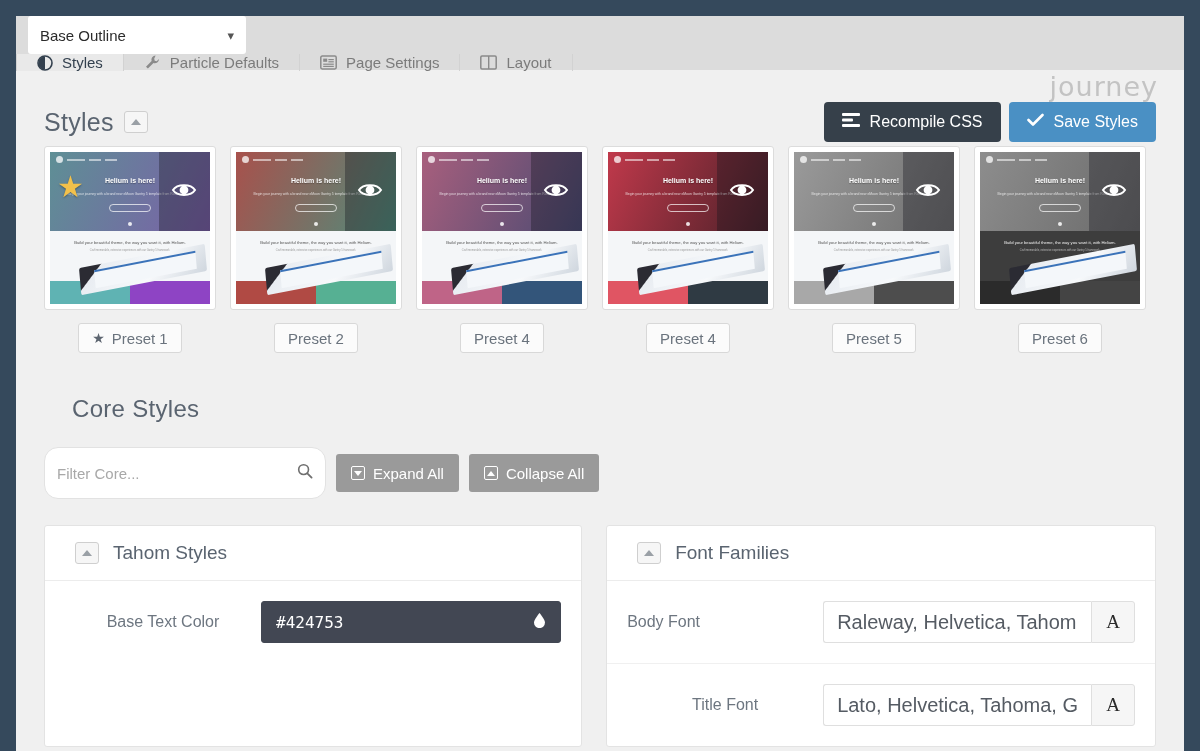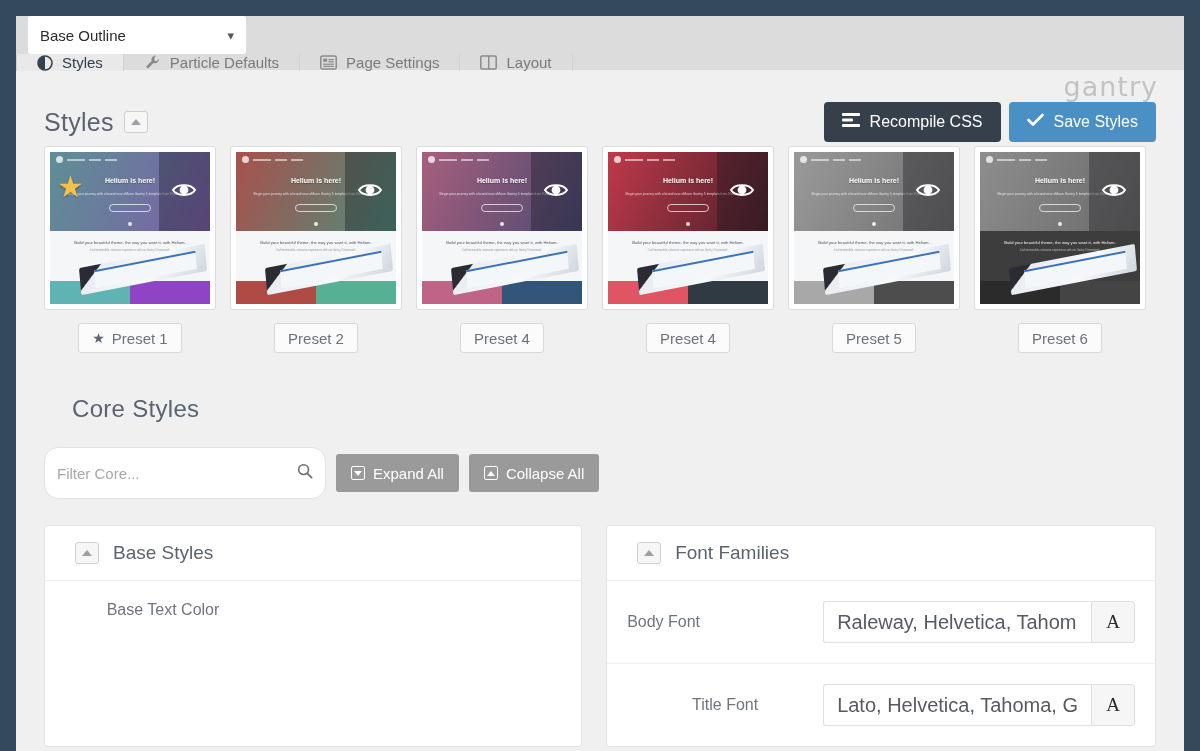--- a/index.html
+++ b/index.html
@@ -300,21 +300,21 @@
       <div class="tab">
         <span class="ic">
           <svg width="17" height="15" viewBox="0 0 17 15">
               <rect x="0.8" y="1" width="15.4" height="13" rx="1.2" fill="none" stroke="#8a8a8a" stroke-width="1.5"></rect>
               <rect x="8" y="1" width="1.4" height="13" fill="#8a8a8a"></rect>
             </svg>
         </span>
         <span>Layout</span>
       </div>
     </div>
-    <div class="brand">gantry</div>
+    <div class="brand">journey</div>
   </div>
 
   <div class="content">
 
     <div class="section-head">
       <h1 class="sec-title">Styles</h1>
       <div class="collapse-btn">
         <span class="tri-up"></span>
       </div>
       <div class="head-actions">
@@ -610,25 +610,33 @@
       </button>
     </div>
 
     <div class="panels">
 
       <div class="panel">
         <div class="panel-head">
           <div class="collapse-btn">
             <span class="tri-up"></span>
           </div>
-          <h3>Base Styles</h3>
+          <h3>Tahom Styles</h3>
         </div>
         <div id="base-fields">
             <div class="field-row">
               <div class="field-label">Base Text Color</div>
+              <div class="ctrl">
+                <div class="color-field" style="background:#424753;color:#ffffff;border-color:#424753;">
+                  <span>#424753</span>
+                  <span class="drop"><svg width="13" height="16" viewBox="0 0 13 16">
+                      <path d="M6.5 1 C6.5 1 1 7.6 1 10.6 A5.5 5.5 0 0 0 12 10.6 C12 7.6 6.5 1 6.5 1 Z" fill="#ffffff"></path>
+                    </svg></span>
+                </div>
+              </div>
             </div>
           </div>
       </div>
 
       <div class="panel">
         <div class="panel-head">
           <div class="collapse-btn">
             <span class="tri-up"></span>
           </div>
           <h3>Font Families</h3>

